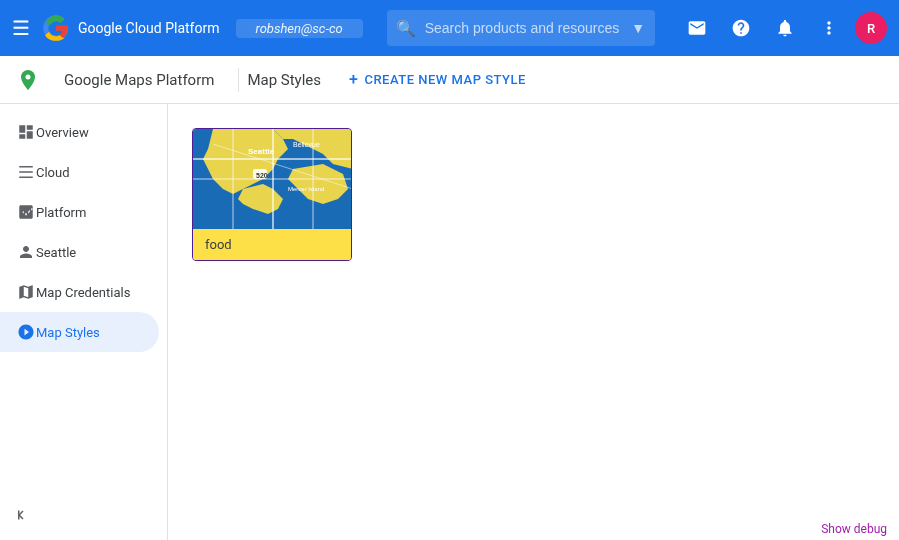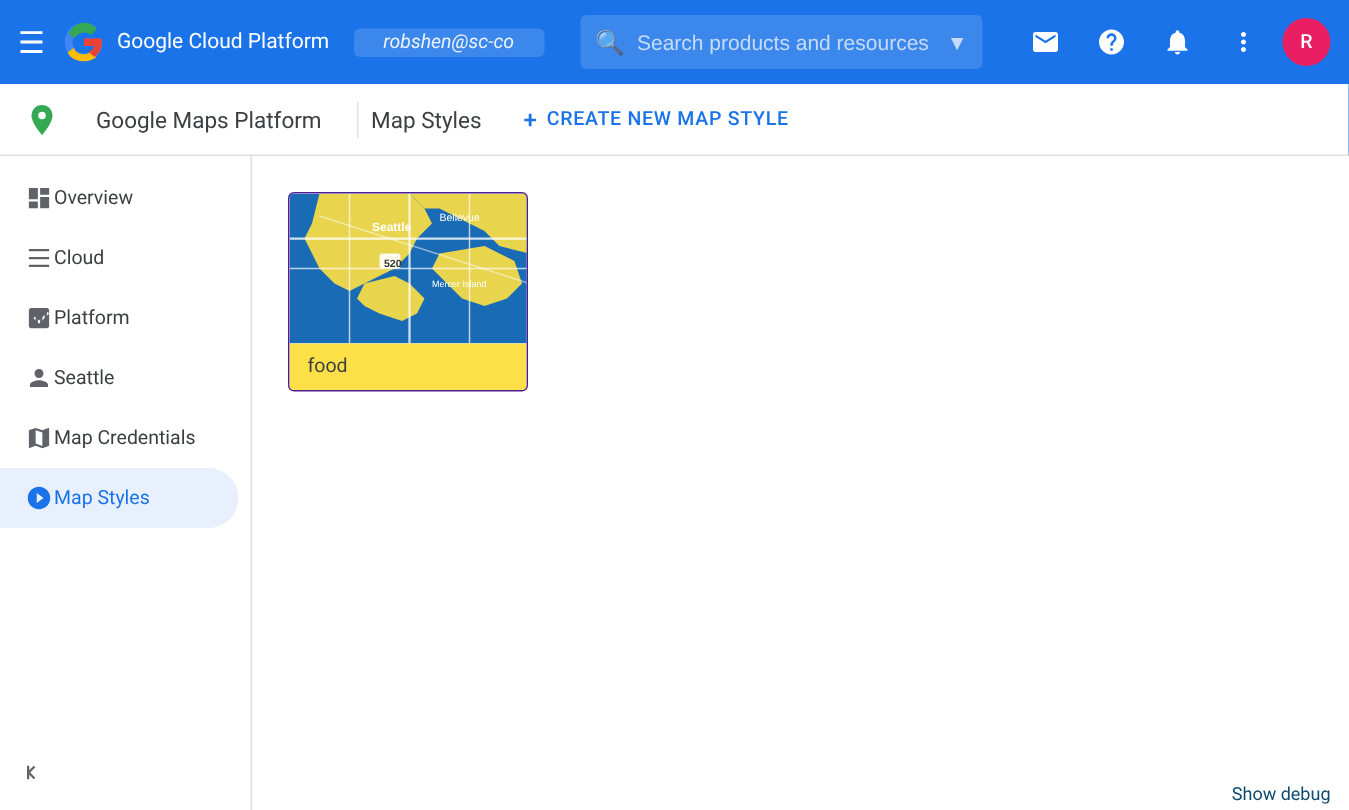--- a/index.html
+++ b/index.html
@@ -149,21 +149,21 @@
     
     .map-svg { width: 160px; height: 100px; }
 
     
     .bottom-bar {
       position: fixed;
       bottom: 0;
       right: 0;
       padding: 4px 12px;
       font-size: 12px;
-      color: #0c4a6e;
+      color: #a21caf;
       cursor: pointer;
       background: white;
     }
   </style>
 </head>
 <body>
 
 <div class="topbar">
   <span class="topbar-menu-icon">☰</span>
 

